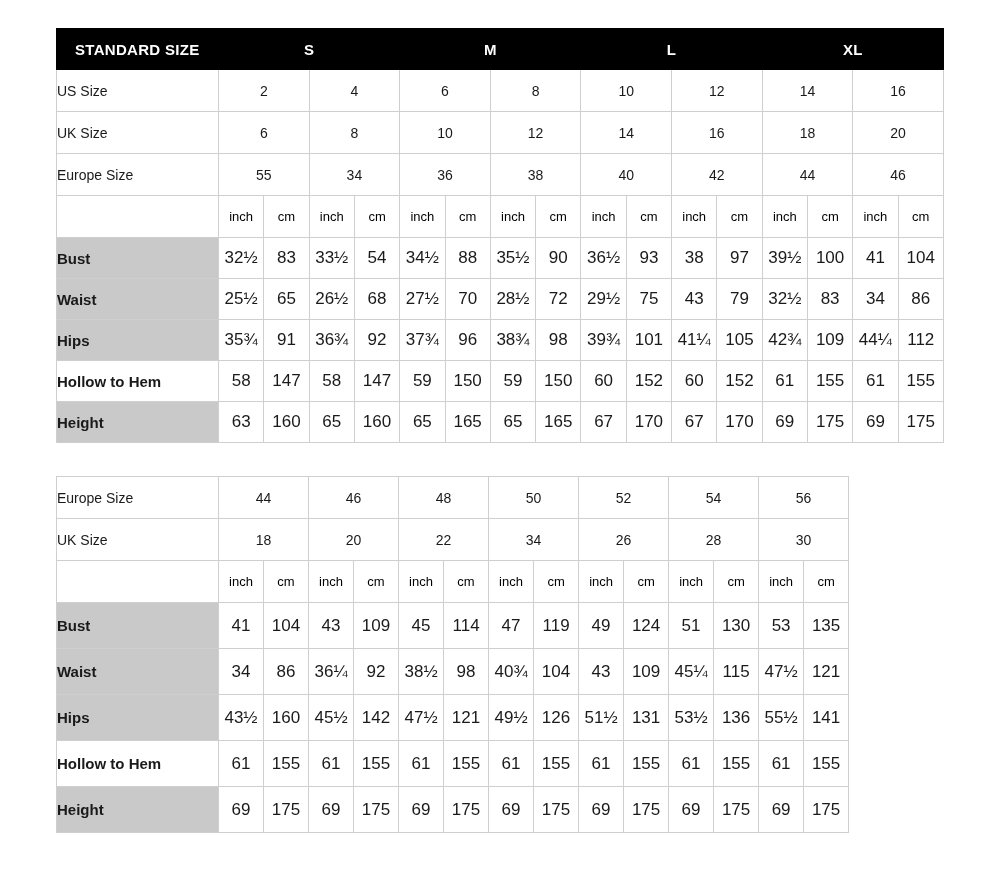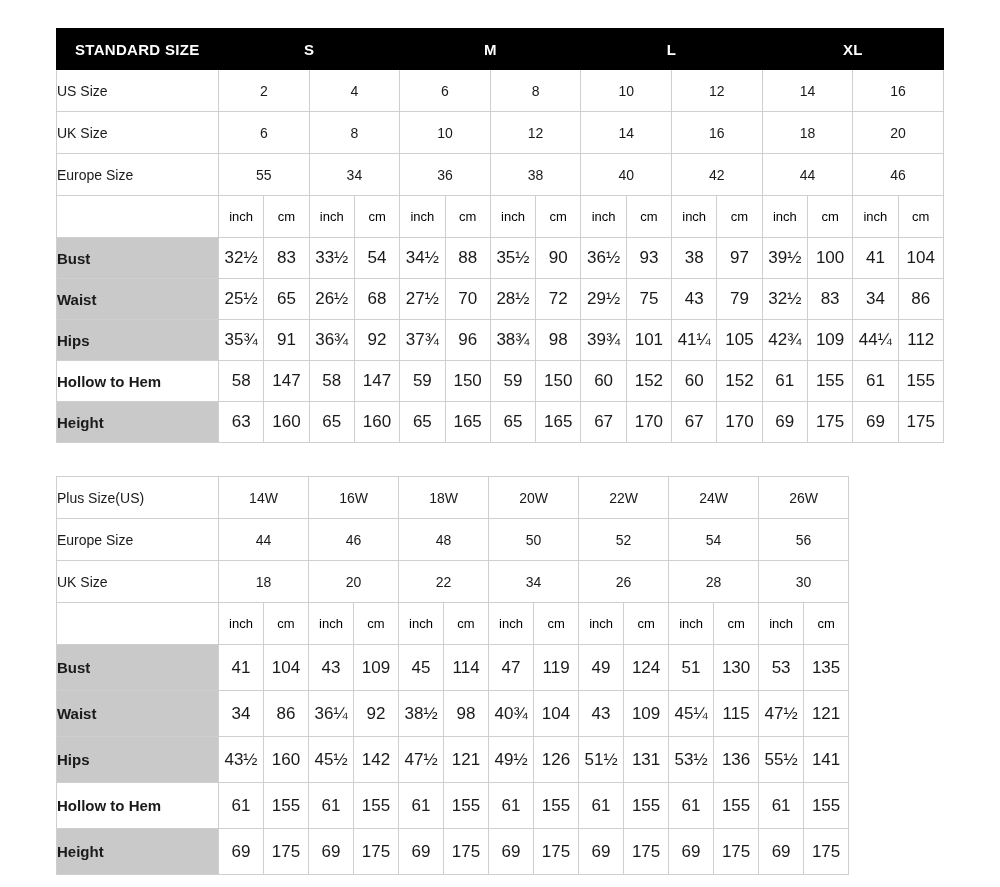--- a/index.html
+++ b/index.html
@@ -282,30 +282,20 @@
   </div>
 
   <div class="table-wrap" id="plus-wrap">
     <table class="tbl-outer plus">
       <colgroup>
         <col style="width:162px">
         <col span="14" style="width:45px">
       </colgroup>
       <tbody>
 
-        <tr class="size-row">
-          <td class="row-label">Plus Size(US)</td>
-          <td class="num" colspan="2">14W</td>
-          <td class="num" colspan="2">16W</td>
-          <td class="num" colspan="2">18W</td>
-          <td class="num" colspan="2">20W</td>
-          <td class="num" colspan="2">22W</td>
-          <td class="num" colspan="2">24W</td>
-          <td class="num" colspan="2">26W</td>
-        </tr>
 
         <tr class="size-row">
           <td class="row-label">Europe Size</td>
           <td class="num" colspan="2">44</td>
           <td class="num" colspan="2">46</td>
           <td class="num" colspan="2">48</td>
           <td class="num" colspan="2">50</td>
           <td class="num" colspan="2">52</td>
           <td class="num" colspan="2">54</td>
           <td class="num" colspan="2">56</td>

